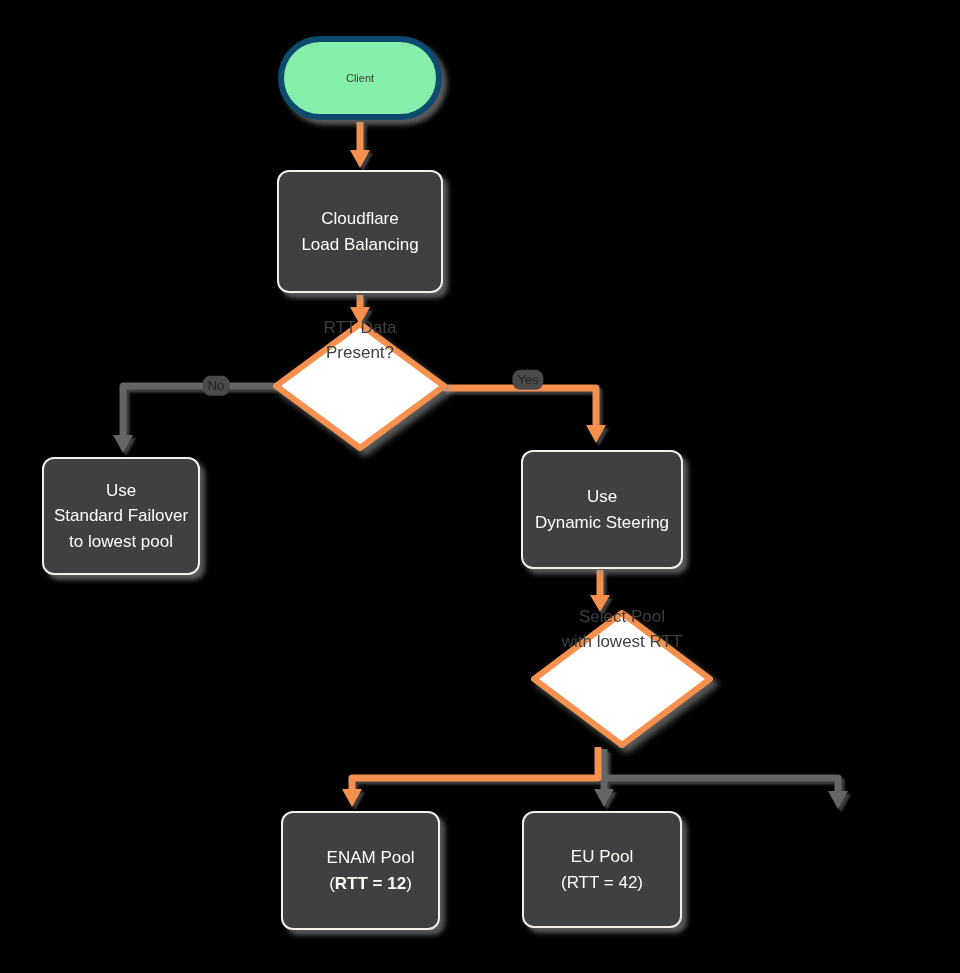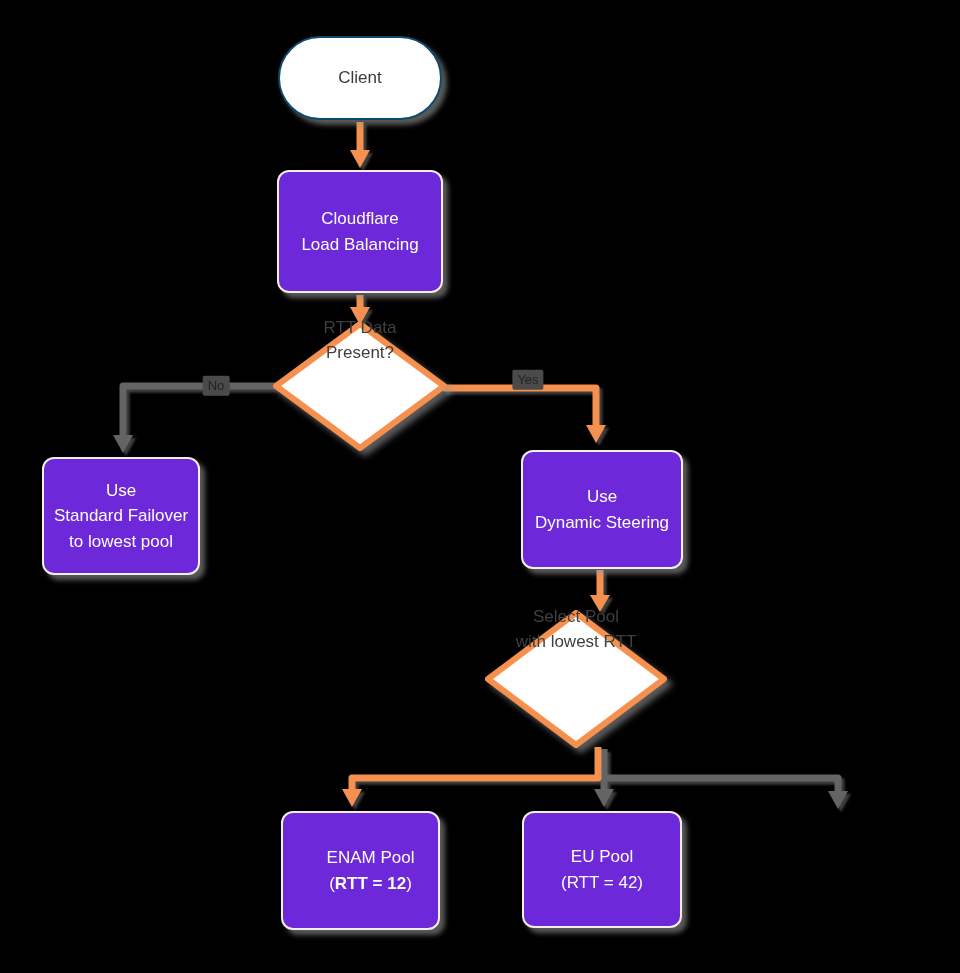--- a/index.html
+++ b/index.html
@@ -12,43 +12,43 @@
   .edge{fill:none;stroke-width:7;stroke-linejoin:round;}
   .edge-orange{stroke:#F6904E;}
   .edge-gray{stroke:#646464;}
   .arrow-orange{fill:#F6904E;stroke:none;}
   .arrow-gray{fill:#646464;stroke:none;}
   
   .node{position:absolute;box-sizing:border-box;display:flex;flex-direction:column;
         align-items:center;justify-content:center;text-align:center;}
   
   .obox{
-    background:#6d28d9;border:2px solid #F2EFE8;border-radius:12px;
+    background:#404040;border:2px solid #F2EFE8;border-radius:12px;
     color:#FDFDF8;font-size:17px;line-height:1.5;
     box-shadow:5px 5px 5px rgba(150,150,150,0.6);
   }
   
   .stadium{
-    background:#ffffff;border:2px solid #0c4a6e;border-radius:46px;
-    color:#3A3A3A;font-size:17px;
+    background:#86efac;border:6px solid #0c4a6e;border-radius:46px;
+    color:#3A3A3A;font-size:11px;
     box-shadow:5px 5px 5px rgba(150,150,150,0.6);
   }
   
   .diamond-wrap{position:absolute;}
   .diamond-wrap svg{display:block;filter:drop-shadow(5px 5px 3px rgba(150,150,150,0.6));}
   .diamond-text{
     position:absolute;left:0;top:0;width:100%;height:100%;
     display:flex;flex-direction:column;align-items:center;justify-content:flex-start;
     text-align:center;color:#3F3F3F;font-size:17px;line-height:1.45;
   }
   
   .edge-label{
     position:absolute;transform:translate(-50%,-50%);
     background:#4A4A4A;color:#232323;font-size:13px;line-height:1.1;
-    padding:3px 5px;border-radius:2px;
+    padding:3px 5px;border-radius:8px;
   }
   .bold{font-weight:700;}
 </style>
 </head>
 <body>
 
 <div id="canvas">
 
   <svg id="edges" width="960" height="973" viewBox="0 0 960 973">
 
@@ -97,21 +97,21 @@
     <div>Use</div>
     <div>Standard Failover</div>
     <div>to lowest pool</div>
   </div>
 
   <div class="node obox" style="left:521px;top:450px;width:162px;height:119px;">
     <div>Use</div>
     <div>Dynamic Steering</div>
   </div>
 
-  <div class="diamond-wrap" style="left:480px;top:605px;width:192px;height:148px;">
+  <div class="diamond-wrap" style="left:526px;top:605px;width:192px;height:148px;">
     <svg width="192" height="148" viewBox="0 0 192 148">
       <polygon points="96,8 184,74 96,140 8,74" fill="#FFFFFF" stroke="#F6904E" stroke-width="6" stroke-linejoin="round"></polygon>
     </svg>
     <div class="diamond-text">
       <div>Select Pool</div>
       <div>with lowest RTT</div>
     </div>
   </div>
 
   <div class="node obox" style="left:281px;top:811px;width:159px;height:119px;padding-left:20px;">

